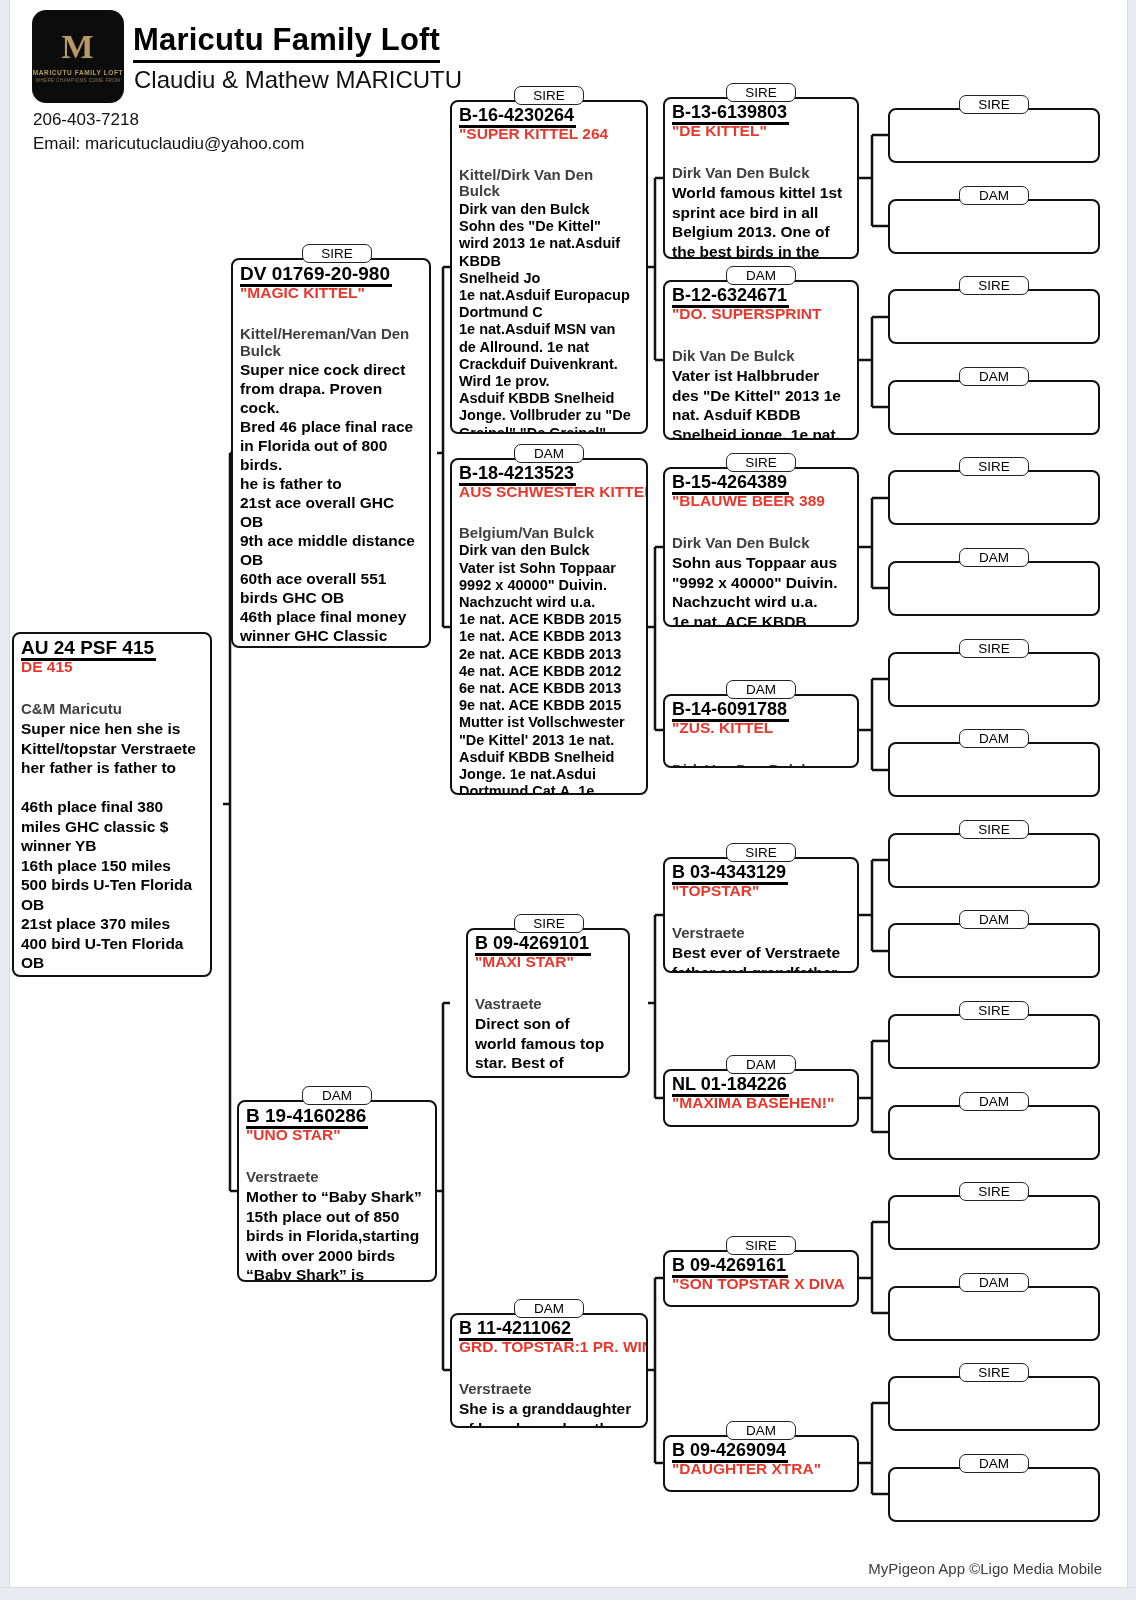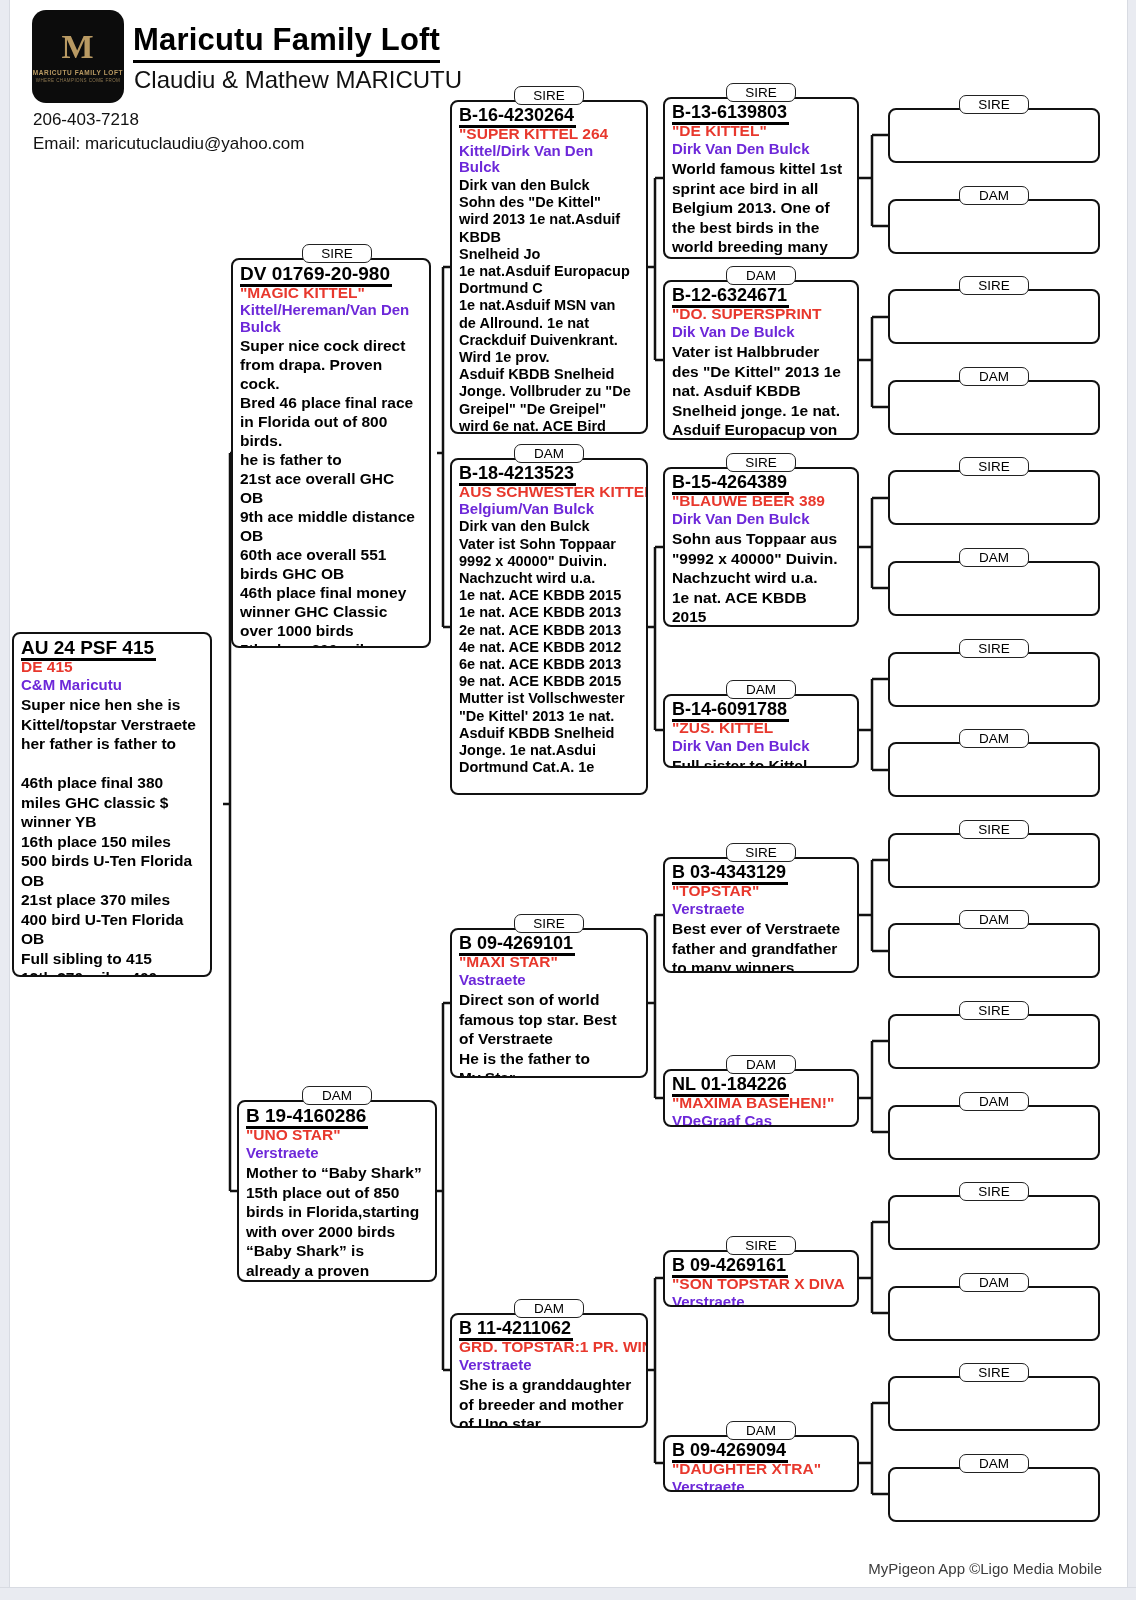--- a/index.html
+++ b/index.html
@@ -36,21 +36,21 @@
   .pbox{
     position:absolute;background:#fff;border:2.5px solid #111;border-radius:8px;
     padding:3px 13px 4px 7px;box-sizing:border-box;overflow:hidden;z-index:2;
   }
   .ring{
     display:inline-block;font-weight:700;font-size:18px;color:#000;
     border-bottom:3px solid #000;line-height:1.12;padding-right:2px;margin-bottom:0px;white-space:nowrap;
   }
   .ring.lg{font-size:19px;}
   .bname{color:#e8382d;font-size:15.5px;font-weight:700;line-height:1.08;margin-top:-2px;white-space:nowrap;}
-  .strain{color:#6d28d9;font-size:15px;font-weight:700;line-height:1.15;}
+  .strain{color:#404040;font-size:15px;font-weight:700;line-height:1.15;margin-top:24px;}
   .notes{color:#000;font-size:15.5px;font-weight:700;line-height:19.5px;white-space:pre-line;margin-top:2px;}
   .dense .notes{font-size:14.5px;line-height:17.2px;margin-top:1px;}
   .dense .strain{line-height:1.1;}
 
   
   .tab{
     position:absolute;width:70px;height:19px;background:#fff;border:1.5px solid #222;
     border-radius:7px;text-align:center;font-size:13.5px;line-height:18px;color:#000;
     z-index:4;box-sizing:border-box;
   }
@@ -188,21 +188,21 @@
 Nachzucht wird u.a.
 1e nat. ACE KBDB 2015
 1e nat. ACE KBDB 2013
 2e nat. ACE KBDB 2013
 4e nat. ACE KBDB 2012
 6e nat. ACE KBDB 2013
 9e nat. ACE KBDB 2015
 Mutter ist Vollschwester "De Kittel' 2013 1e nat. Asduif KBDB Snelheid Jonge. 1e nat.Asdui Dortmund Cat.A. 1e</div>
 </div>
 
-<div class="pbox" style="left:450px;top:928px;width:198px;height:150px">
+<div class="pbox" style="left:466px;top:928px;width:164px;height:150px">
   <div><span class="ring">B 09-4269101</span></div>
   <div class="bname">"MAXI STAR"</div>
   <div class="strain">Vastraete</div>
   <div class="notes">Direct son of world famous top star. Best of Verstraete
 He is the father to
 My Star</div>
 </div>
 
 <div class="pbox" style="left:450px;top:1313px;width:198px;height:115px">
   <div><span class="ring">B 11-4211062</span></div>

